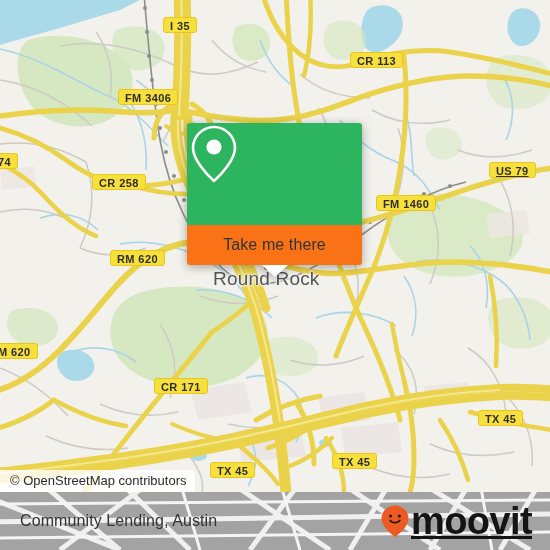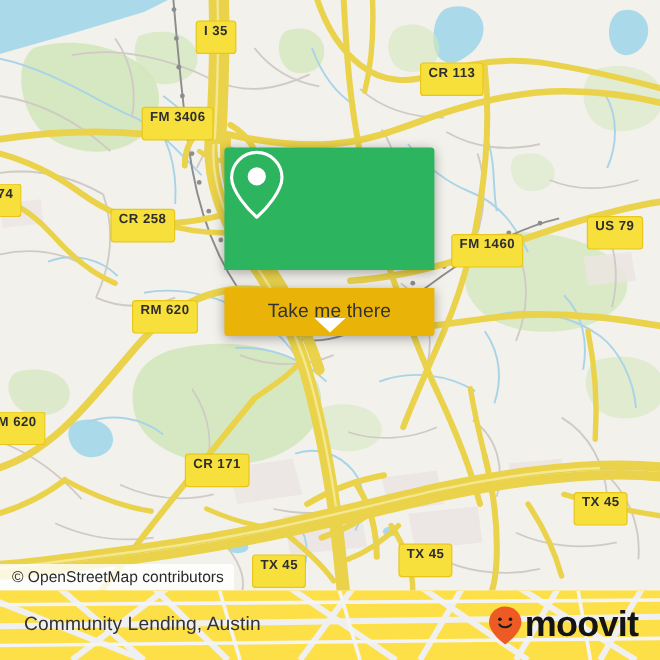--- a/index.html
+++ b/index.html
@@ -9,59 +9,59 @@
   #app{position:relative;width:550px;height:550px;overflow:hidden;background:#fff;}
 
   
   #map{position:absolute;left:0;top:0;width:550px;height:492px;overflow:hidden;
        background:#f2f1ec;}
   #map svg{position:absolute;left:0;top:0;}
 
   
   .shield{position:absolute;background:#f7e03c;border:1.5px solid #e8c61b;
           border-radius:3px;color:#2e2e2e;font-size:11px;font-weight:bold;
-          letter-spacing:.4px;line-height:1;padding:3px 6px 12px 6px;
+          letter-spacing:.4px;line-height:1;padding:3px 6px 0 6px;
           white-space:nowrap;box-sizing:border-box;}
   .shield.clip-l{border-left:none;border-top-left-radius:0;border-bottom-left-radius:0;}
 
   
   #city-label{position:absolute;left:213px;top:268px;font-size:19px;color:#55565a;
               letter-spacing:.2px;white-space:nowrap;
               text-shadow:0 0 3px #f2f1ec,0 0 3px #f2f1ec,1px 1px 2px #f2f1ec,-1px -1px 2px #f2f1ec;}
 
   
   #popup{position:absolute;left:187px;top:123px;width:175px;
          border-radius:3px;overflow:visible;
          filter:drop-shadow(0 2px 5px rgba(0,0,0,.33));}
   #popup-head{background:#2db45e;height:102px;border-radius:3px 3px 0 0;
               display:flex;align-items:center;justify-content:center;}
-  #popup-body{background:#eab308;height:40px;border-radius:0 0 3px 3px;
-              display:flex;align-items:center;justify-content:center;margin-top:15px;}
+  #popup-body{background:#f97316;height:40px;border-radius:0 0 3px 3px;
+              display:flex;align-items:center;justify-content:center;}
   #popup-label{font-size:16px;color:#333;letter-spacing:.1px;}
   #popup-tail{position:absolute;left:50%;top:142px;transform:translateX(-50%);
               width:0;height:0;border-left:13px solid transparent;
               border-right:13px solid transparent;border-top:12px solid #fff;}
 
   
   #attribution{position:absolute;left:0;top:470px;
                background:rgba(255,255,255,.82);
                font-size:13px;color:#2b2b2b;padding:3px 8px 4px 10px;
                border-radius:0 3px 0 0;white-space:nowrap;text-align:center;}
 
   
   #footer{position:absolute;left:0;top:492px;width:550px;height:58px;
-          background:#fde047;overflow:hidden;}
+          background:#a3a3a3;overflow:hidden;}
   #footer-watermark{position:absolute;left:0;top:0;width:550px;height:58px;
                     opacity:1;pointer-events:none;}
   #footer-title{position:absolute;left:20px;top:50%;transform:translateY(-50%);
                 font-size:16px;color:#333;letter-spacing:.1px;white-space:nowrap;}
   #logo{position:absolute;right:18px;top:50%;transform:translateY(-50%);
         display:flex;align-items:center;gap:1px;}
-  #logo-word{font-size:30px;font-weight:bold;color:#141414;letter-spacing:-.6px;
-             line-height:1;}
+  #logo-word{font-size:38px;font-weight:bold;color:#141414;letter-spacing:-.6px;
+             line-height:1;text-decoration:underline;}
 </style>
 </head>
 <body>
 
 <div id="app">
 
   <div id="map">
     <svg width="550" height="492" viewBox="0 0 550 492">
       <defs>
         <clipPath id="mapclip">
@@ -268,29 +268,30 @@
                    C266,342 274,382 280,422"></path>
         </g>
       </g>
     </svg>
 
     <div class="shield" style="left:163px;top:17px;">I 35</div>
     <div class="shield" style="left:350px;top:52px;">CR 113</div>
     <div class="shield" style="left:118px;top:89px;">FM 3406</div>
     <div class="shield clip-l" style="left:-8px;top:153px;">74</div>
     <div class="shield" style="left:92px;top:174px;">CR 258</div>
-    <div class="shield" style="left:489px;top:180px;">US 79</div>
+    <div class="shield" style="left:489px;top:162px;text-decoration:underline;">US 79</div>
     <div class="shield" style="left:376px;top:195px;">FM 1460</div>
     <div class="shield" style="left:78px;top:250px;margin-left:32px;">RM 620</div>
     <div class="shield clip-l" style="left:-8px;top:343px;">M 620</div>
     <div class="shield" style="left:154px;top:378px;">CR 171</div>
     <div class="shield" style="left:478px;top:410px;">TX 45</div>
     <div class="shield" style="left:332px;top:453px;">TX 45</div>
     <div class="shield" style="left:210px;top:462px;">TX 45</div>
 
+    <div id="city-label">Round Rock</div>
 
     <div id="popup">
       <div id="popup-head">
         <svg width="54" height="62" viewBox="0 0 54 62">
           <path d="M27 4 C15.5 4 6 13.4 6 25 C6 36.5 20 52 27 58 C34 52 48 36.5 48 25 C48 13.4 38.5 4 27 4 Z" fill="none" stroke="#ffffff" stroke-width="2.6" stroke-linejoin="round"></path>
           <circle cx="27" cy="24" r="7.6" fill="#ffffff"></circle>
         </svg>
       </div>
       <div id="popup-body">
         <span id="popup-label">Take me there</span>

